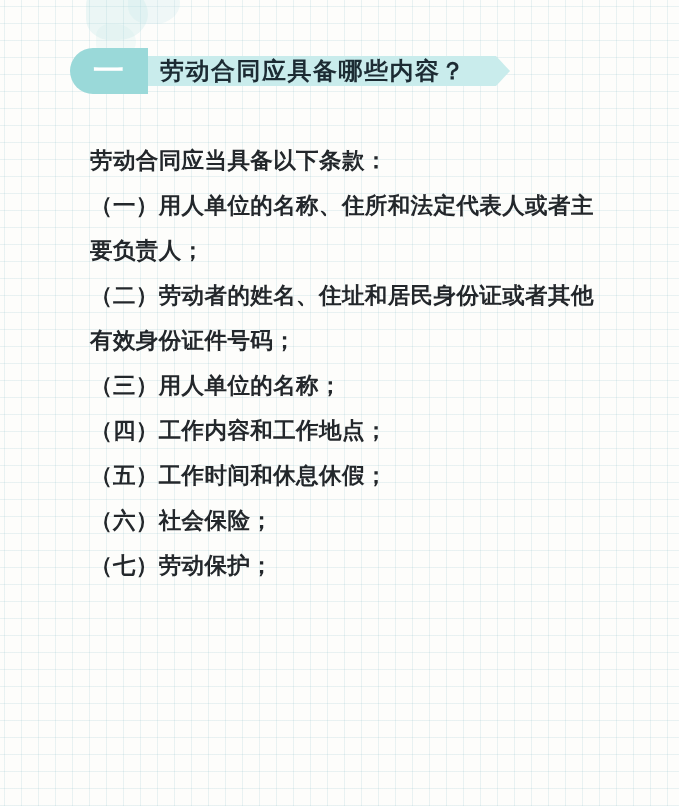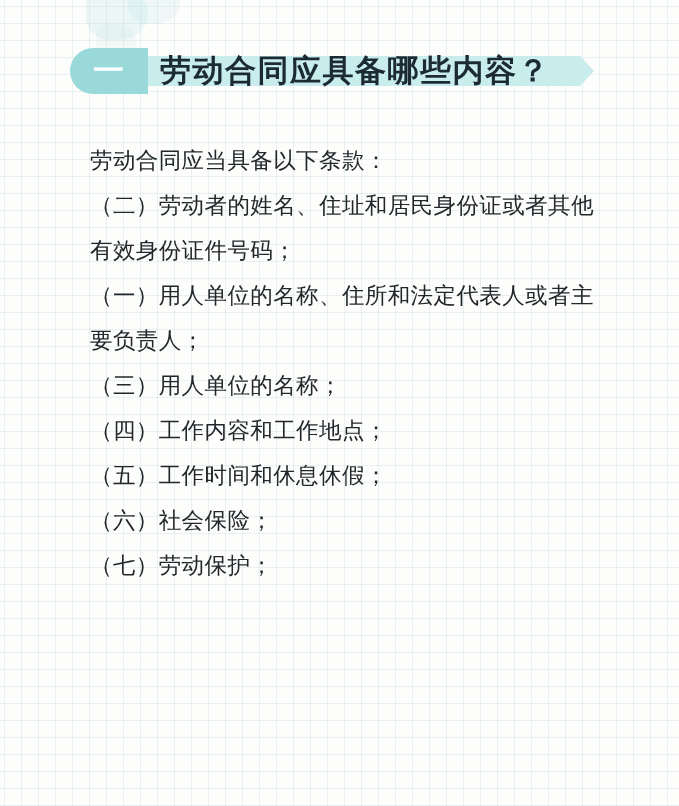--- a/index.html
+++ b/index.html
@@ -88,34 +88,35 @@
     right: -14px;
     top: 0;
     width: 0;
     height: 0;
     border-style: solid;
     border-width: 15px 0 15px 14px;
     border-color: transparent transparent transparent #c9ecec;
   }
   .heading-text {
     font-family: "Liberation Serif", serif;
-    font-size: 31px;
+    font-size: 24px;
     font-weight: bold;
     color: #1c2b33;
     letter-spacing: 1.5px;
     white-space: nowrap;
   }
 
   
   .content {
     position: absolute;
     left: 90px;
     top: 138px;
     width: 520px;
     z-index: 2;
+    font-weight: bold;
   }
   .para {
     font-family: "Liberation Serif", serif;
     font-size: 22.5px;
     line-height: 45px;
     color: #23272b;
     letter-spacing: 0.4px;
     margin: 0;
     text-align: left;
   }
@@ -134,22 +135,22 @@
     <div class="heading-badge">
       <span>一</span>
     </div>
     <div class="heading-bar">
       <span class="heading-text">劳动合同应具备哪些内容？</span>
     </div>
   </div>
 
   <div class="content">
     <p class="para">劳动合同应当具备以下条款：</p>
+    <p class="para">（一）用人单位的名称、住所和法定代表人或者主要负责人；</p>
     <p class="para">（二）劳动者的姓名、住址和居民身份证或者其他有效身份证件号码；</p>
-    <p class="para">（一）用人单位的名称、住所和法定代表人或者主要负责人；</p>
     <p class="para">（三）用人单位的名称；</p>
     <p class="para">（四）工作内容和工作地点；</p>
     <p class="para">（五）工作时间和休息休假；</p>
     <p class="para">（六）社会保险；</p>
     <p class="para">（七）劳动保护；</p>
   </div>
 
 </div>
 
 </body></html>

